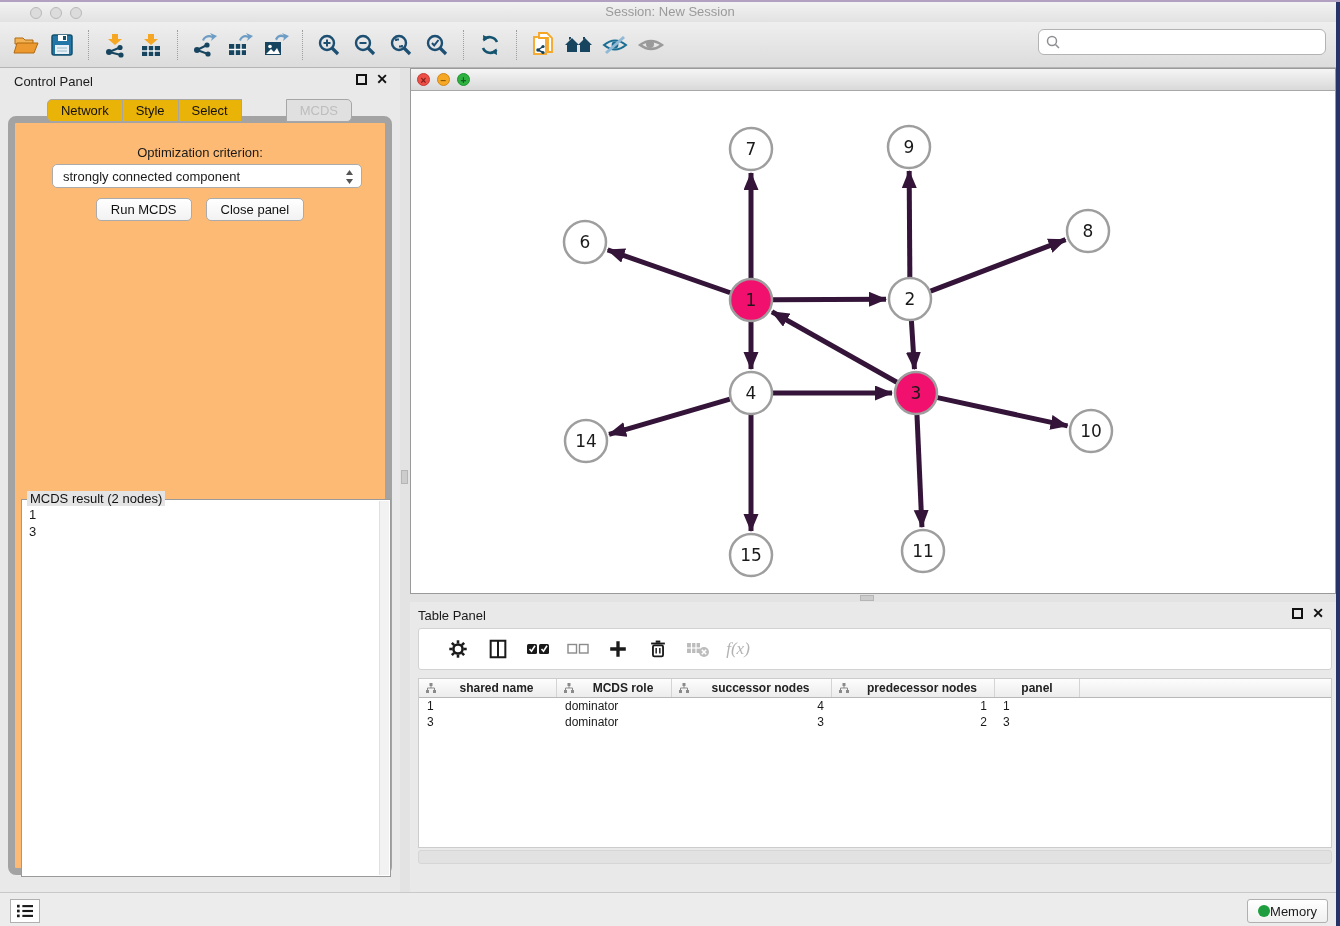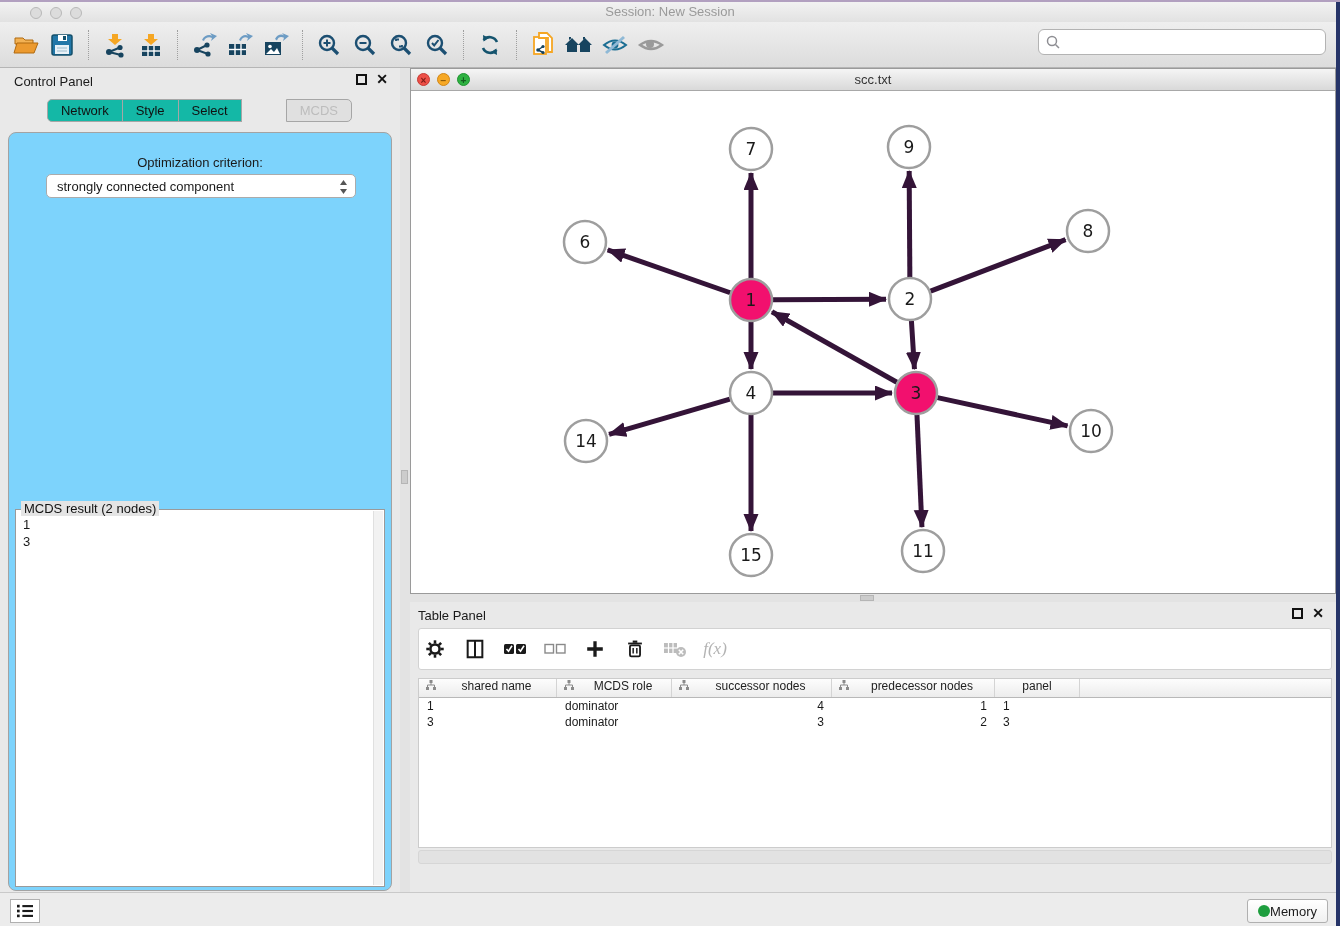--- a/index.html
+++ b/index.html
@@ -22,26 +22,26 @@
 
   
   .control-panel { position:absolute; left:0; top:66px; width:400px; height:824px; background:#e9e9e9; }
   .panel-head { position:absolute; left:0; top:0; width:100%; height:26px; }
   .panel-head .ph-title { position:absolute; left:14px; top:6px; font-size:13px; color:#1a1a1a; }
   .winbtns { position:absolute; right:12px; top:6px; display:flex; gap:9px; align-items:center; }
   .float-ico { width:11px; height:11px; border:2px solid #111; }
   .close-ico { font-size:14px; font-weight:bold; color:#111; line-height:11px; }
 
   .cp-tabs { position:absolute; left:0; top:31px; width:100%; display:flex; justify-content:center; z-index:3; }
-  .tab { border:1px solid #a6a6a6; background:#14b8a6; padding:3px 13px; font-size:13px; margin-left:-1px; color:#111; }
+  .tab { border:1px solid #a6a6a6; background:#eab308; padding:3px 13px; font-size:13px; margin-left:-1px; color:#111; }
   .tab:first-child { border-radius:5px 0 0 5px; }
   .tab:last-child { border-radius:0 5px 5px 0;margin-left:44px; }
   .tab.disabled { background:#e0e0e0; color:#bdbdbd; }
 
-  .cp-body { position:absolute; left:8px; top:64px; width:384px; height:759px; background:#7dd3fc; border:1px solid #a3a3a3; border-radius:8px; }
+  .cp-body { position:absolute; left:8px; top:48px; width:384px; height:759px; background:#fdba74; border:7px solid #a3a3a3; border-radius:8px; }
   .opt-label { position:absolute; left:0; width:100%; top:22px; text-align:center; font-size:13px; }
   .combo { position:absolute; left:37px; top:41px; width:310px; height:24px; background:#fff; border:1px solid #ababab; border-radius:5px; display:flex; align-items:center; padding:0 22px 0 10px; font-size:13px; }
   .combo .arrows { position:absolute; right:7px; top:4px; }
   .btn-row { position:absolute; left:0; top:75px; width:100%; display:flex; justify-content:center; gap:14px; }
   .pbtn { background:linear-gradient(#ffffff,#f2f2f2); border:1px solid #ababab; border-radius:5px; padding:3px 14px; font-size:13px; color:#111; }
 
   .groupbox { position:absolute; left:6px; top:376px; width:370px; height:378px; background:#fff; border:1px solid #9a9a9a; }
   .groupbox .legend { position:absolute; top:-9px; left:5px; background:#e4e4e4; padding:0 3px; font-size:13px; color:#111; }
   .groupbox .lines { position:absolute; left:7px; top:6px; font-size:13px; line-height:17px; }
   .groupbox .vscroll { position:absolute; right:1px; top:1px; bottom:1px; width:10px; background:#f2f2f2; border-left:1px solid #e0e0e0; }
@@ -56,27 +56,27 @@
   .traffic { position:absolute; top:4px; width:13px; height:13px; border-radius:50%; font-size:10px; font-weight:bold; text-align:center; line-height:13px; }
   .t-red { left:6px; background:#ed4f47; border:1px solid #c63a34; color:#7e1d17; }
   .t-yellow { left:26px; background:#f6a825; border:1px solid #d18616; color:#8a5a0a; }
   .t-green { left:46px; background:#2eb141; border:1px solid #1f9431; color:#145c1f; }
   .canvas { position:absolute; left:0; top:22px; width:924px; height:502px; background:#fff; }
   .hdivider { position:absolute; left:410px; top:592px; width:930px; height:8px; background:#e3e3e3; }
   .hdivider .grip { position:absolute; left:450px; top:1px; width:14px; height:6px; background:#cccccc; border:1px solid #b5b5b5; }
 
   
   .table-panel { position:absolute; left:410px; top:600px; width:926px; height:286px; background:#e9e9e9; }
-  .tp-toolbar { position:absolute; left:8px; top:26px; width:914px; height:42px; background:#fff; border:1px solid #d2d2d2; border-radius:3px; display:flex; align-items:center; padding-left:2px; gap:12px; }
+  .tp-toolbar { position:absolute; left:8px; top:26px; width:914px; height:42px; background:#fff; border:1px solid #d2d2d2; border-radius:3px; display:flex; align-items:center; padding-left:25px; gap:12px; }
   .tp-ibtn { width:28px; height:28px; display:flex; align-items:center; justify-content:center; }
   .fx { font-family:"Liberation Serif", serif; font-style:italic; font-size:17px; color:#b3b3b3; }
 
   .datatable { position:absolute; left:8px; top:76px; width:914px; height:170px; background:#fff; border:1px solid #cccccc; overflow:hidden; }
   .thead { display:flex; height:19px; background:linear-gradient(#fdfdfd,#ececec); border-bottom:1px solid #b8b8b8; }
-  .th { display:flex; gap:6px; padding:0 6px; border-right:1px solid #d4d4d4; font-size:12px; color:#222; justify-content:flex-start; }
+  .th { display:flex; align-items:center; gap:6px; padding:0 6px; border-right:1px solid #d4d4d4; font-size:12px; color:#222; justify-content:flex-start;font-weight:bold; }
   .th .thlabel { flex:1; text-align:center; }
   .trow { display:flex; height:16px; font-size:12px; align-items:center; }
   .td { padding:0 8px; overflow:hidden; white-space:nowrap; }
   .c0 { width:138px; } .c1 { width:115px; } .c2 { width:160px; } .c3 { width:163px; } .c4 { width:85px; }
   .num { text-align:right; }
 
   .tp-band { position:absolute; left:8px; top:248px; width:914px; height:14px; background:#e2e2e2; border:1px solid #d6d6d6; border-radius:3px; }
   .tp-tabs { position:absolute; left:0; top:262px; width:100%; display:flex; justify-content:center; }
   .tp-tabs .tab { padding:3px 12px; font-weight:bold; border-radius:0; }
   .tp-tabs .tab:first-child { border-radius:6px 0 0 6px; }
@@ -267,41 +267,44 @@
       <div class="opt-label">Optimization criterion:</div>
       <div class="combo">
         <span>strongly connected component</span>
         <span class="arrows">
           <svg width="9" height="16" viewBox="0 0 9 16">
             <path d="M4.5 1 L8 6 H1 z" fill="#555"></path>
             <path d="M4.5 15 L1 10 H8 z" fill="#555"></path>
           </svg>
         </span>
       </div>
+      <div class="btn-row">
+        <button class="pbtn">Run MCDS</button>
+        <button class="pbtn">Close panel</button>
+      </div>
       <div class="groupbox">
         <span class="legend">MCDS result (2 nodes)</span>
         <div class="lines">
           <div>1</div>
           <div>3</div>
         </div>
         <div class="vscroll"></div>
       </div>
     </div>
   </div>
 
   <div class="vdivider">
       <span class="grip"></span>
     </div>
 
   <div class="netwin">
     <div class="nw-titlebar">
       <span class="traffic t-red">×</span>
       <span class="traffic t-yellow">−</span>
       <span class="traffic t-green">+</span>
-      <div class="nw-title">scc.txt</div>
     </div>
     <div class="canvas">
       <svg id="graph-svg" width="924" height="502" viewBox="0 0 924 502">
         <defs>
           <marker id="arrowhead" markerWidth="3.8" markerHeight="3.2" refX="3.4" refY="1.5" orient="auto" markerUnits="strokeWidth">
             <path d="M0,0 L3.6,1.5 L0,3 z" fill="#341438"></path>
           </marker>
         </defs>
         <g id="edges-layer">
             <line x1="340" y1="187" x2="340" y2="82" stroke="#341438" stroke-width="5" marker-end="url(#arrowhead)"></line>

